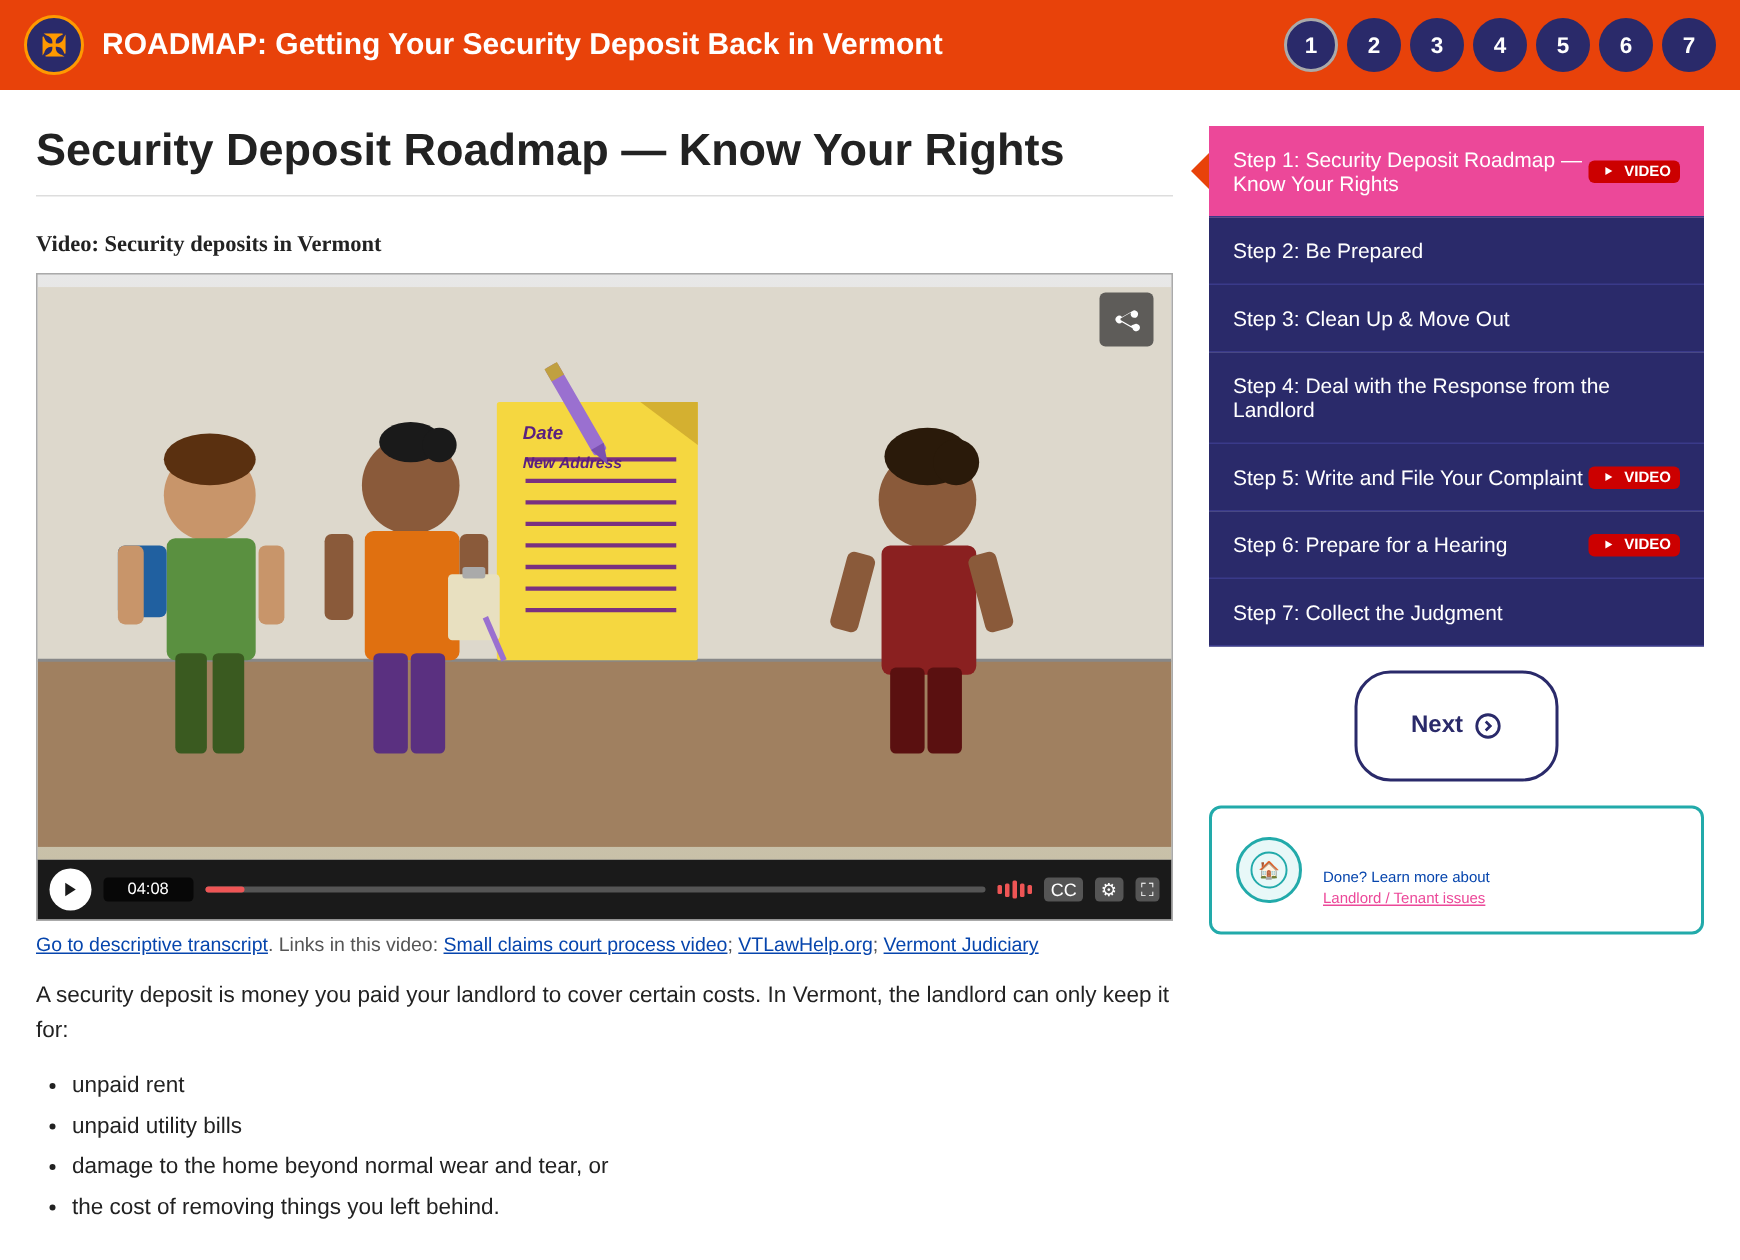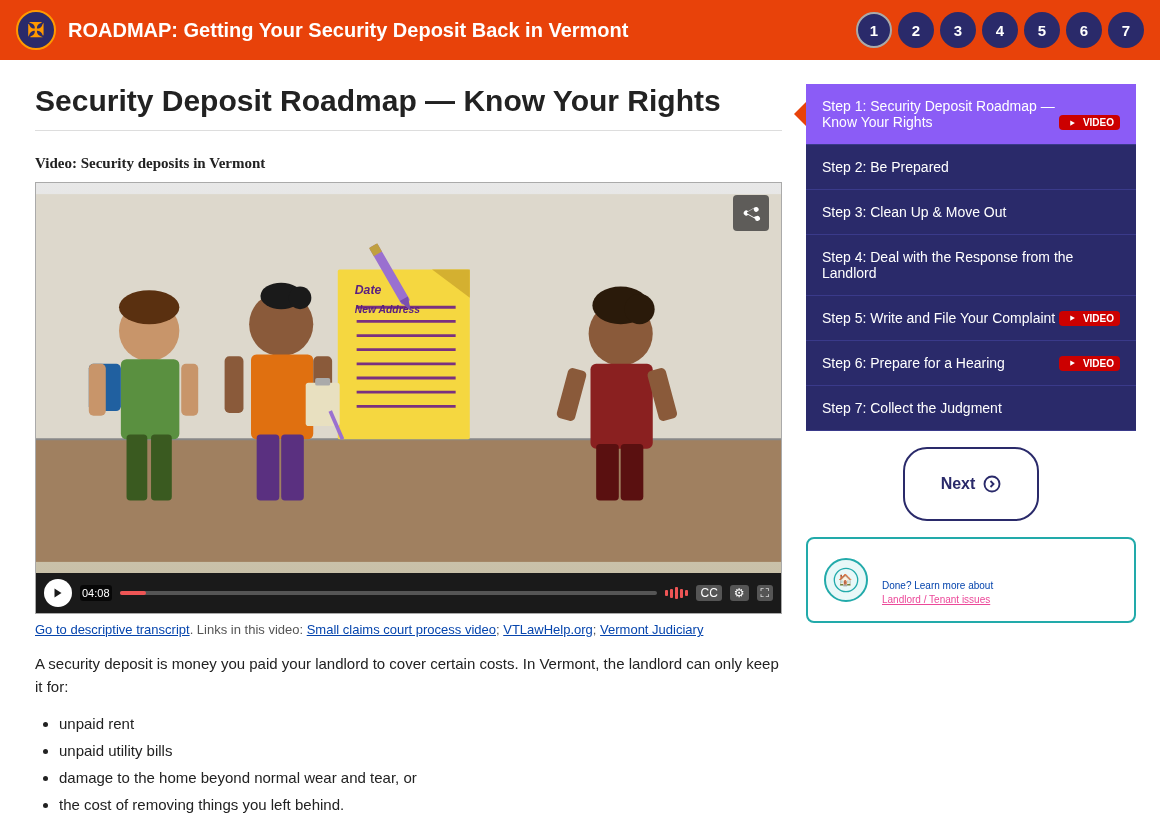--- a/index.html
+++ b/index.html
@@ -57,21 +57,20 @@
       display: flex;
       padding: 24px 24px 24px 24px;
       gap: 24px;
       align-items: flex-start;
     }
 
     
     .left-panel {
       flex: 1;
       min-width: 0;
-      margin-left: 11px;
     }
     .page-title {
       font-size: 30px;
       font-weight: bold;
       color: #222;
       margin-bottom: 24px;
       border-bottom: 1px solid #ddd;
       padding-bottom: 12px;
     }
     .video-label {
@@ -127,21 +126,21 @@
       border-radius: 50%;
       display: flex; align-items: center; justify-content: center;
       cursor: pointer;
       flex-shrink: 0;
     }
     .play-btn svg { width: 12px; height: 12px; fill: #1a1a1a; }
     .time-badge {
       background: rgba(0,0,0,0.7);
       color: #fff;
       font-size: 11px;
-      padding: 2px 2px;
+      padding: 2px 16px;
       border-radius: 3px;
       flex-shrink: 0;
     }
     .progress-bar {
       flex: 1;
       height: 4px;
       background: #555;
       border-radius: 2px;
       position: relative;
     }
@@ -188,22 +187,21 @@
       padding: 14px 16px;
       font-size: 14px;
       cursor: pointer;
       border-bottom: 1px solid #3a3a8a;
       display: flex;
       align-items: center;
       justify-content: space-between;
       position: relative;
     }
     .nav-step.active {
-      background: #8b5cf6;
-      align-items: flex-end;
+      background: #ec4899;
     }
     .nav-step-arrow {
       position: absolute;
       left: -12px;
       top: 50%;
       transform: translateY(-50%);
       width: 0; height: 0;
       border-top: 12px solid transparent;
       border-bottom: 12px solid transparent;
       border-right: 12px solid #e8420a;

